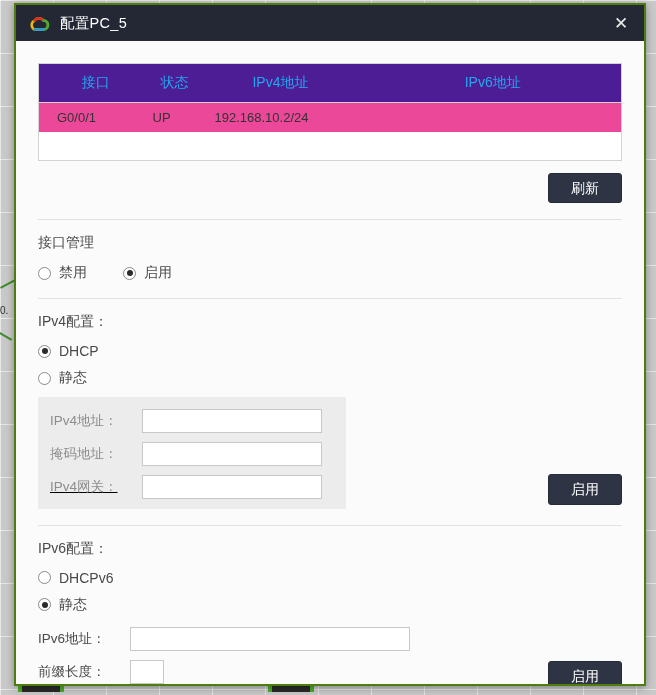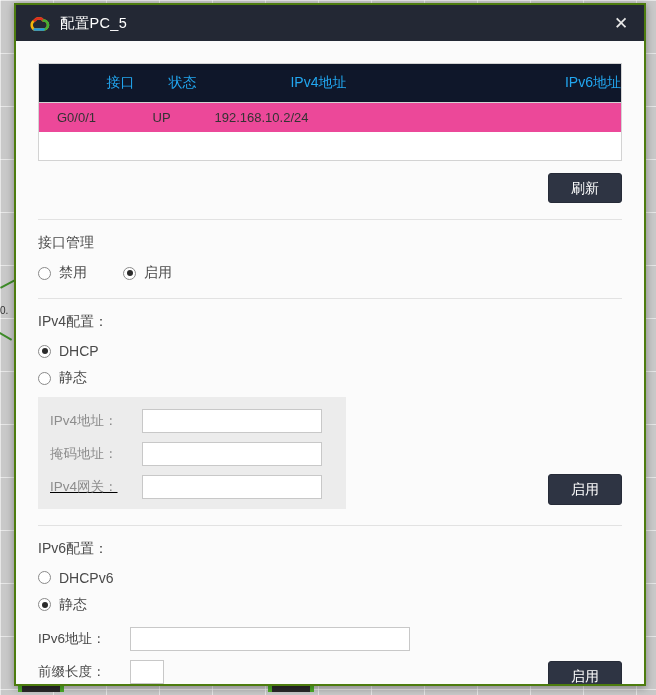--- a/index.html
+++ b/index.html
@@ -93,26 +93,26 @@
 
   
   #iface-table {
     width: 100%;
     border: 1px solid #d3d3d3;
     background: #ffffff;
     border-collapse: collapse;
     table-layout: fixed;
   }
   #iface-table th {
-    text-align: right;
+    text-align: center;
     font-weight: normal;
     color: #22a7f0;
     font-size: 14px;
     padding: 10px 0 10px 18px;
-    background: #0f172a;
+    background: #4c1d95;
     border-bottom: 1px solid #d3d3d3;
   }
   #iface-table td {
     font-size: 13px;
     padding: 7px 0 7px 18px;
     color: #333;
   }
   tr.row-selected td { background: #ec4899; color: #ffffff; }
   tr.row-empty td { height: 28px; }
   .col-iface { width: 96px; }

